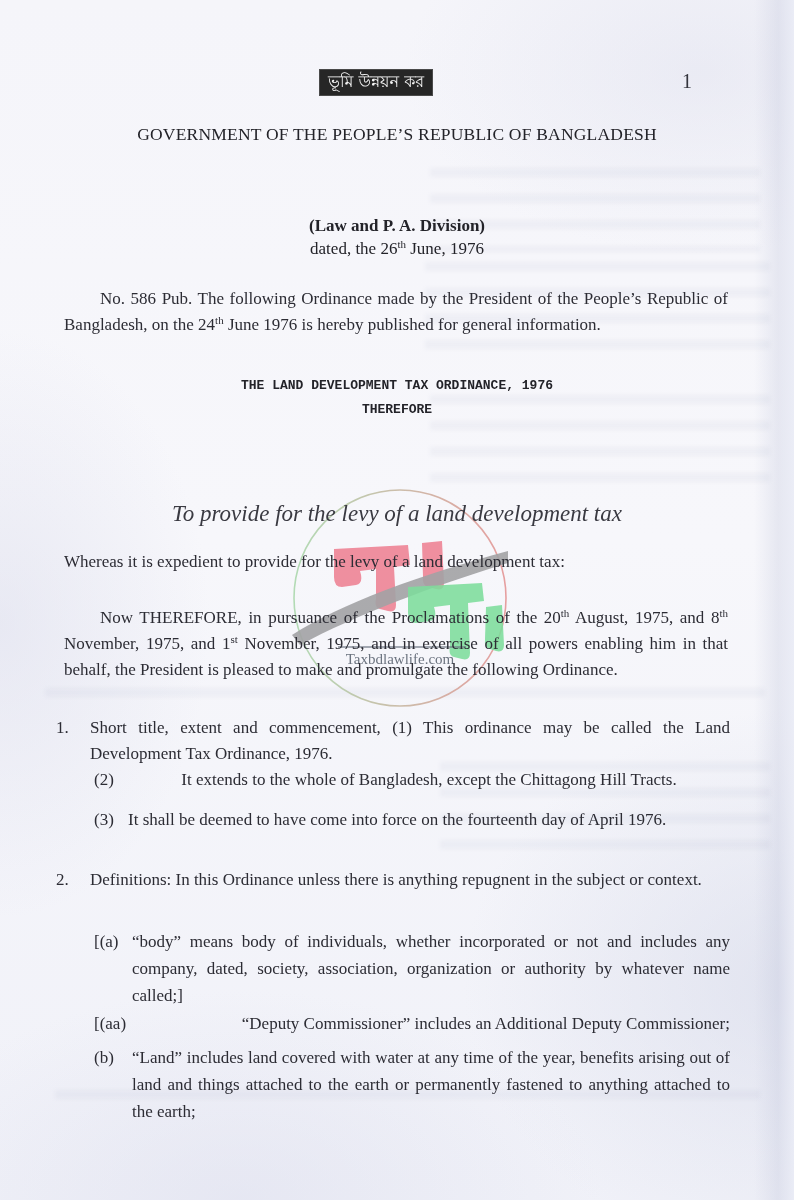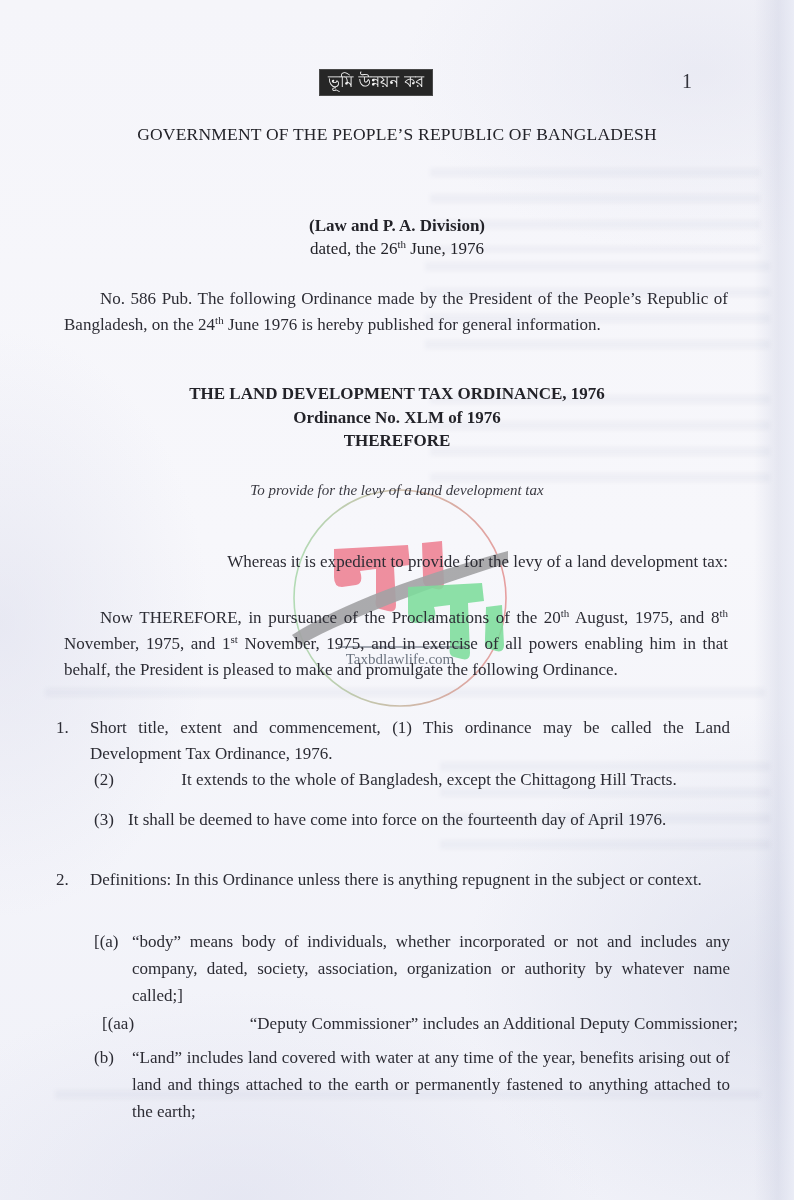--- a/index.html
+++ b/index.html
@@ -45,22 +45,22 @@
   }
   .center{position:absolute;left:0;width:794px;text-align:center;}
   .hdr{top:122px;font-weight:normal;font-size:17.5px;line-height:24px;letter-spacing:.2px;color:#232329;}
   .division{top:195px;font-weight:bold;font-size:17px;color:#232329;margin-top:21px;}
   .dated{top:239px;font-weight:normal;font-size:17px;color:#232329;}
   .para{
     position:absolute;left:64px;width:664px;
     font-size:17px;line-height:26px;text-align:justify;color:#2c2c34;
   }
   .indent{text-indent:36px;}
-  .title-block{top:382px;font-weight:bold;font-size:17px;line-height:23.5px;color:#232329;}
-  .purpose{top:482px;font-style:italic;font-size:15px;color:#3a3a42;}
+  .title-block{top:374px;font-weight:bold;font-size:13px;line-height:23.5px;color:#232329;font-family:Liberation Mono, monospace;}
+  .purpose{top:501px;font-style:italic;font-size:23px;color:#3a3a42;}
   .whereas{top:549px;}
   sup.ord{font-size:11px;line-height:0;vertical-align:6px;}
   .row{position:absolute;display:flex;font-size:17px;line-height:26px;color:#2c2c34;}
   .row .num{flex:0 0 auto;}
   .row .txt{flex:1 1 auto;text-align:justify;}
   .lh27{line-height:27px;}
 
   .wm{position:absolute;top:487px;left:290px;width:220px;height:222px;}
 </style>
 </head>
@@ -116,27 +116,26 @@
     </div>
 
     <div class="center division">(Law and P. A. Division)</div>
 
     <div class="center dated"><span>dated, the 26</span><sup class="ord">th</sup><span> June, 1976</span></div>
 
     <div class="para indent" style="top:286px;"><span>No. 586 Pub. The following Ordinance made by the President of the People’s Republic of Bangladesh, on the 24</span><sup class="ord">th</sup><span> June 1976 is hereby published for general information.</span></div>
 
     <div class="center title-block">
       <div>THE LAND DEVELOPMENT TAX ORDINANCE, 1976</div>
-      <div>Ordinance No. XLM of 1976</div>
       <div>THEREFORE</div>
     </div>
 
     <div class="center purpose">To provide for the levy of a land development tax</div>
 
-    <div class="para whereas" style="text-align:right;">Whereas it is expedient to provide for the levy of a land development tax:</div>
+    <div class="para whereas" style="text-align:left;">Whereas it is expedient to provide for the levy of a land development tax:</div>
 
     <div class="para indent" style="top:605px;"><span>Now THEREFORE, in pursuance of the Proclamations of the 20</span><sup class="ord">th</sup><span> August, 1975, and 8</span><sup class="ord">th</sup><span> November, 1975, and 1</span><sup class="ord">st</sup><span> November, 1975, and in exercise of all powers enabling him in that behalf, the President is pleased to make and promulgate the following Ordinance.</span></div>
 
     <div class="row" style="top:715px;left:56px;width:674px;">
       <span class="num" style="width:34px;">1.</span>
       <span class="txt">Short title, extent and commencement, (1) This ordinance may be called the Land Development Tax Ordinance, 1976.</span>
     </div>
 
     <div class="row" style="top:767px;left:94px;width:636px;">
       <span class="num" style="width:34px;">(2)</span>
@@ -151,21 +150,21 @@
     <div class="row" style="top:867px;left:56px;width:674px;">
       <span class="num" style="width:34px;">2.</span>
       <span class="txt">Definitions: In this Ordinance unless there is anything repugnent in the subject or context.</span>
     </div>
 
     <div class="row lh27" style="top:928px;left:94px;width:636px;">
       <span class="num" style="width:38px;">[(a)</span>
       <span class="txt">“body” means body of individuals, whether incorporated or not and includes any company, dated, society, association, organization or authority by whatever name called;]</span>
     </div>
 
-    <div class="row" style="top:1011px;left:102px;width:636px;">
+    <div class="row" style="top:1011px;left:94px;width:636px;">
       <span class="num" style="width:48px;">[(aa)</span>
       <span class="txt" style="text-align:right;">“Deputy Commissioner” includes an Additional Deputy Commissioner;</span>
     </div>
 
     <div class="row lh27" style="top:1044px;left:94px;width:636px;">
       <span class="num" style="width:38px;">(b)</span>
       <span class="txt">“Land” includes land covered with water at any time of the year, benefits arising out of land and things attached to the earth or permanently fastened to anything attached to the earth;</span>
     </div>
 
   </div>

